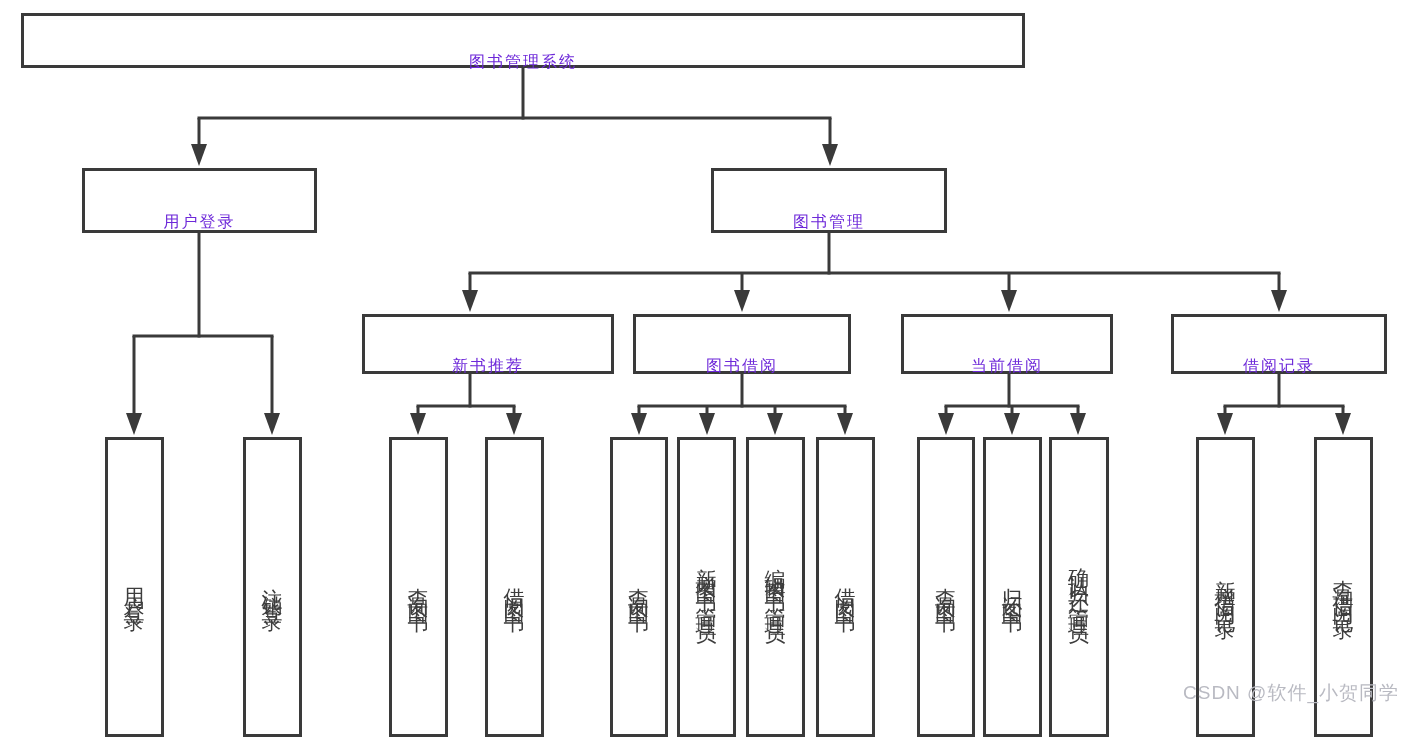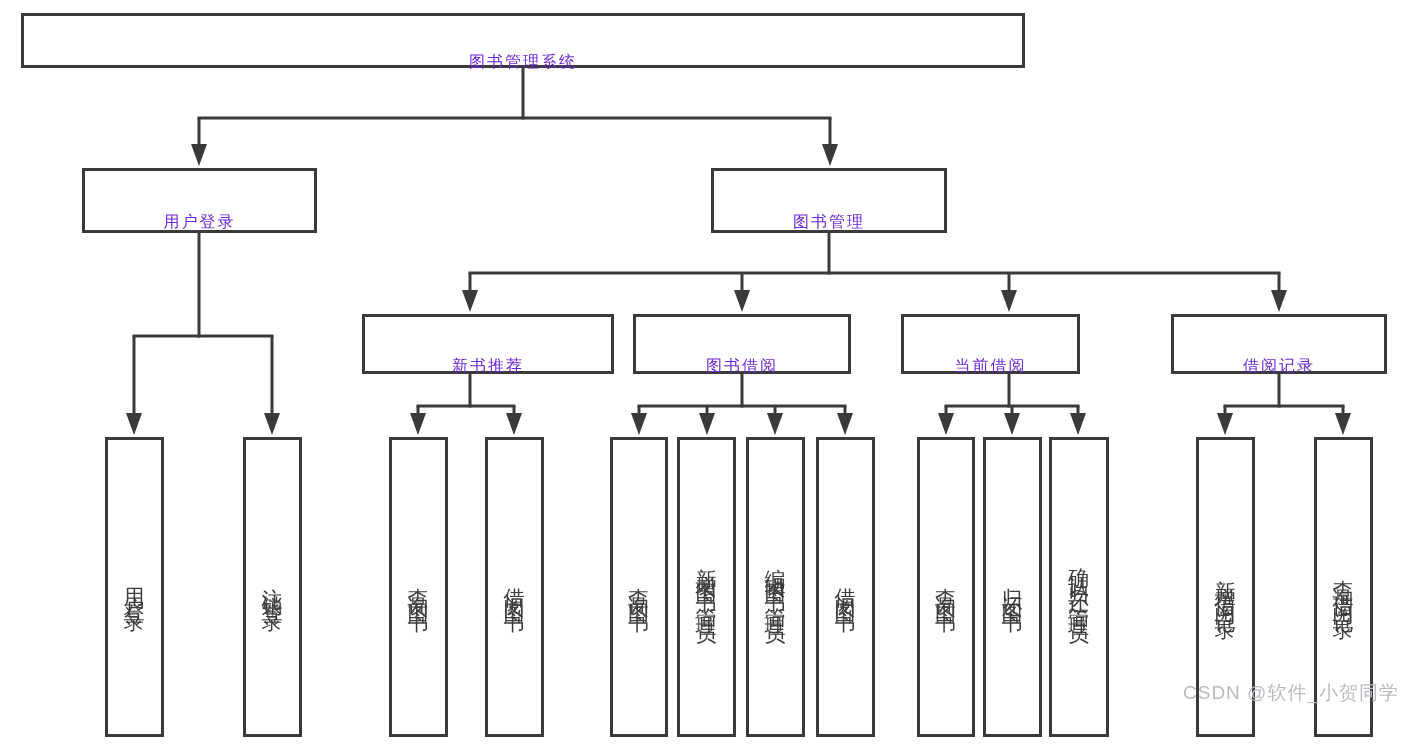--- a/index.html
+++ b/index.html
@@ -57,21 +57,21 @@
     z-index: 2;
     white-space: nowrap;
   }
 
   
   .n-root  { left: 21px;  top: 13px;  width: 1004px; height: 55px; }
   .n-l2a   { left: 82px;  top: 168px; width: 235px;  height: 65px; }
   .n-l2b   { left: 711px; top: 168px; width: 236px;  height: 65px; }
   .n-l3a   { left: 362px; top: 314px; width: 252px;  height: 60px; }
   .n-l3b   { left: 633px; top: 314px; width: 218px;  height: 60px; align-items: center; }
-  .n-l3c   { left: 901px; top: 314px; width: 179px;  height: 60px; }
+  .n-l3c   { left: 901px; top: 314px; width: 212px;  height: 60px; }
   .n-l3d   { left: 1171px;top: 314px; width: 216px;  height: 60px; }
   .leaf    { top: 437px; height: 300px; }
   .n-a1 { left: 105px;  width: 59px; }
   .n-a2 { left: 243px;  width: 59px; }
   .n-b1 { left: 389px;  width: 59px; }
   .n-b2 { left: 485px;  width: 59px; }
   .n-c1 { left: 610px;  width: 58px; }
   .n-c2 { left: 677px;  width: 59px; }
   .n-c3 { left: 746px;  width: 59px; }
   .n-c4 { left: 816px;  width: 59px; }

